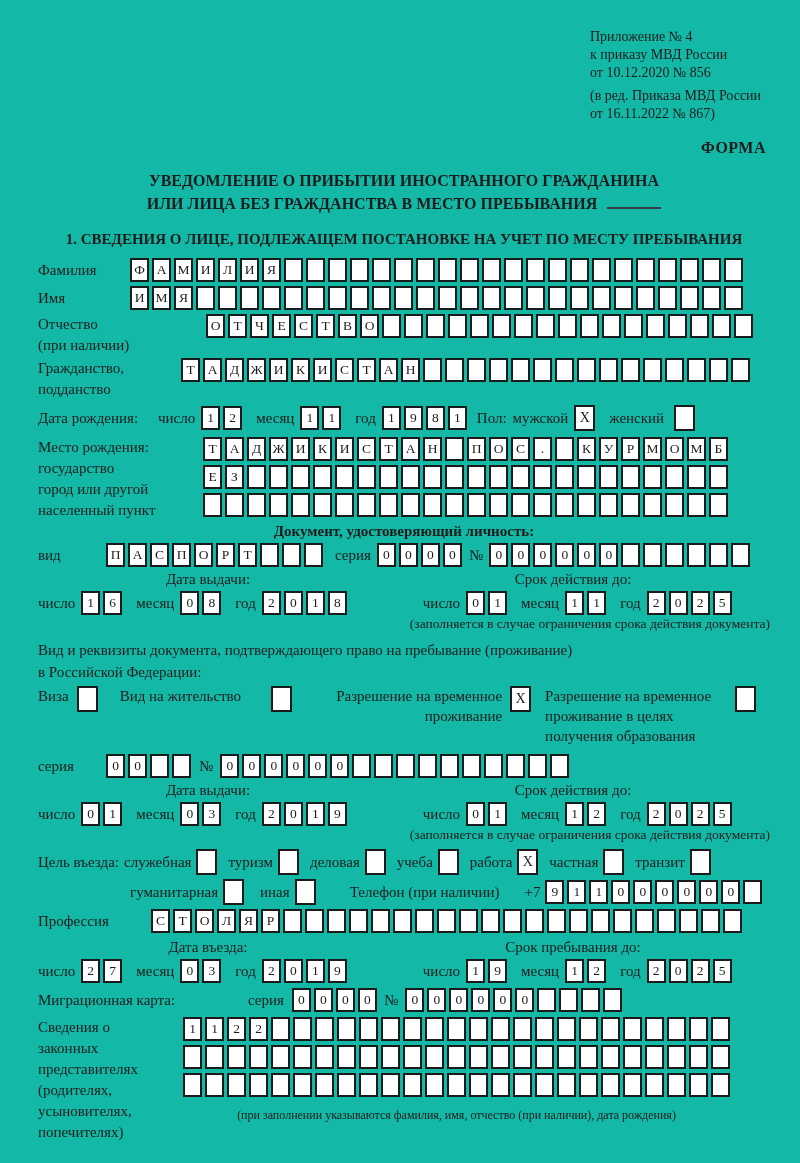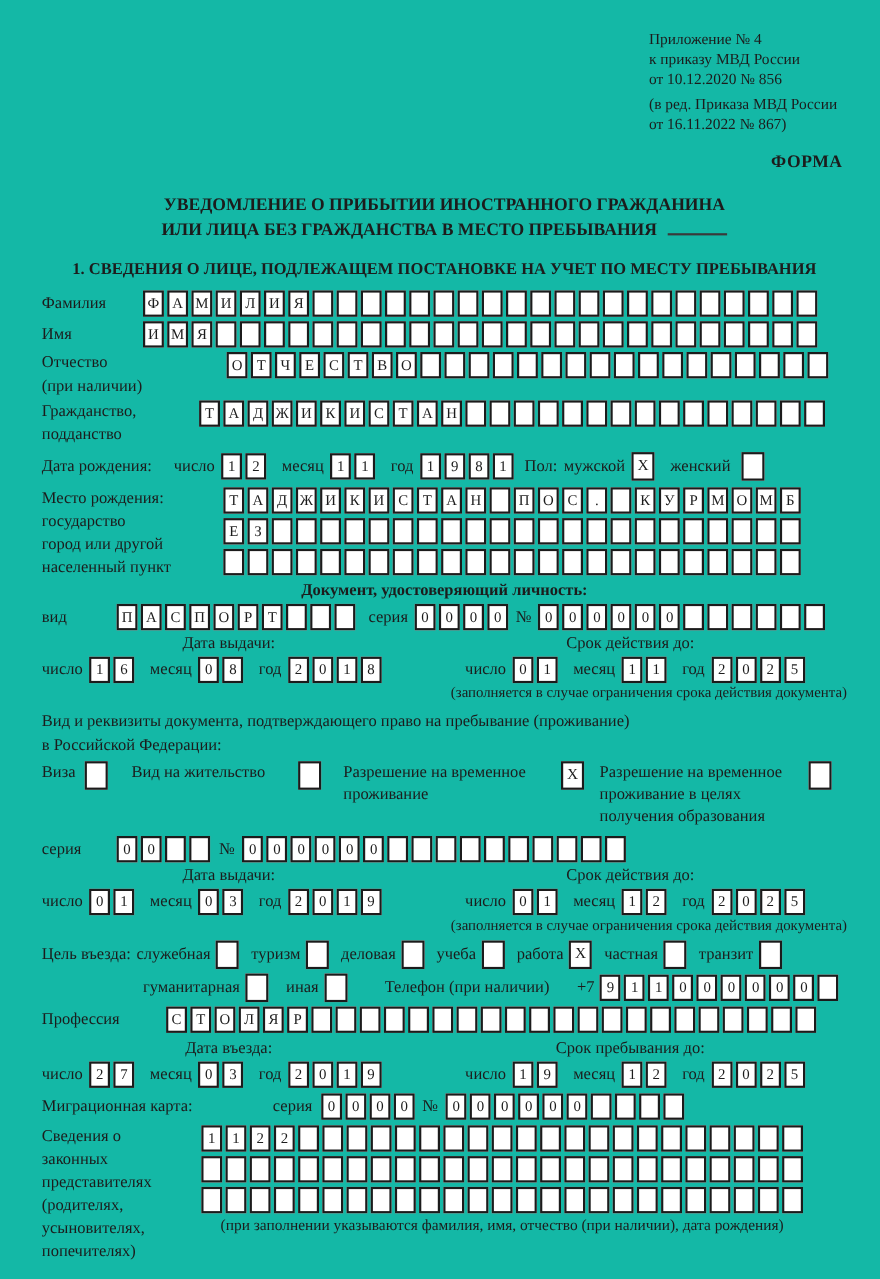--- a/index.html
+++ b/index.html
@@ -6,21 +6,21 @@
   .page{
     width:800px;height:1163px;box-sizing:border-box;
     padding:28px 30px 0 38px;background:#14b8a6;overflow:hidden;
     font-family:"Liberation Serif","DejaVu Serif",serif;
     color:#1c1c1c;font-size:15px;position:relative;
   }
   
   .appendix{margin-left:552px;font-size:14px;line-height:18px;}
   .appendix-edit{margin-top:5px;}
   .forma{margin-top:16px;text-align:right;padding-right:4px;font-weight:bold;font-size:16px;letter-spacing:.5px;}
-  .title{margin-top:18px;text-align:center;font-weight:bold;font-size:16px;line-height:23px;}
+  .title{margin-top:12px;text-align:center;font-weight:bold;font-size:16px;line-height:23px;}
   .blank{display:inline-block;width:54px;border-bottom:2px solid #3a3a3a;margin-left:10px;vertical-align:baseline;}
   .section-heading{margin-top:16px;font-weight:bold;font-size:15px;text-align:center;}
   
   .row{display:flex;align-items:center;}
   .row.top{align-items:flex-start;}
   .label{flex:none;}
   .lbl-lines div{line-height:21px;}
   .w68{width:68px}.w92{width:92px}.w113{width:113px}.w143{width:143px}
   .w145{width:145px}.w165{width:165px}.w168{width:168px}
   .cells{display:inline-flex;gap:3px;flex:none;}
@@ -33,26 +33,26 @@
   .dheads{display:flex;font-size:15px;}
   .dheads .h1{width:340px;text-align:center;}
   .dheads .h2{width:390px;text-align:center;}
   .dgroup{display:flex;align-items:center;gap:4px;}
   .dgroup .dl{margin-right:2px;}
   .dgroup .gap{width:6px;}
   .note{margin-top:1px;text-align:right;font-size:13.5px;}
   .options{display:flex;align-items:flex-start;margin-top:4px;}
   .opt{display:flex;align-items:flex-start;gap:8px;}
   .opt .olabel{line-height:20px;}
-  .opt3 .olabel{width:190px;text-align:left;}
+  .opt3 .olabel{width:190px;text-align:right;}
   .opt4 .olabel{width:182px;text-align:left;}
   .purpose{display:flex;align-items:center;}
   .purpose .plabel{margin-right:5px;}
   .purpose .pgap{width:11px;flex:none;}
-  .rep-footnote{margin-top:0;text-align:center;font-size:14px;}
+  .rep-footnote{margin-top:7px;text-align:center;font-size:12px;}
   .mt2{margin-top:2px}.mt3{margin-top:3px}.mt4{margin-top:4px}.mt5{margin-top:5px}
   .mt6{margin-top:6px}.mt8{margin-top:8px}.mt10{margin-top:10px}
   .doc-heading{margin-top:2px;text-align:center;font-weight:bold;}
   .reqline{margin-top:8px;line-height:20px;}
   .reqline2{margin-top:2px;line-height:20px;}
 </style>
 </head>
 <body>
 
 <div class="page">

